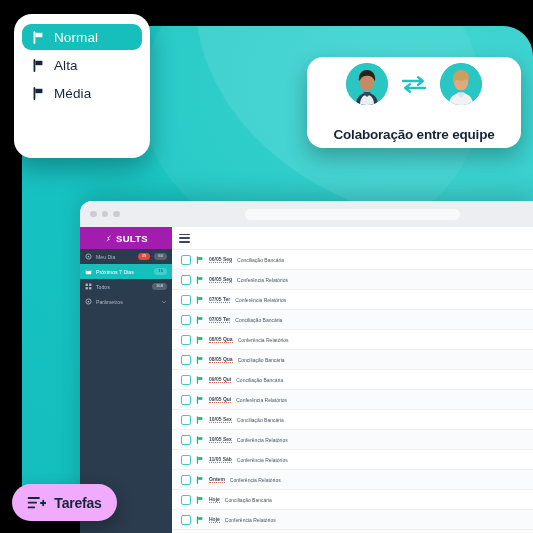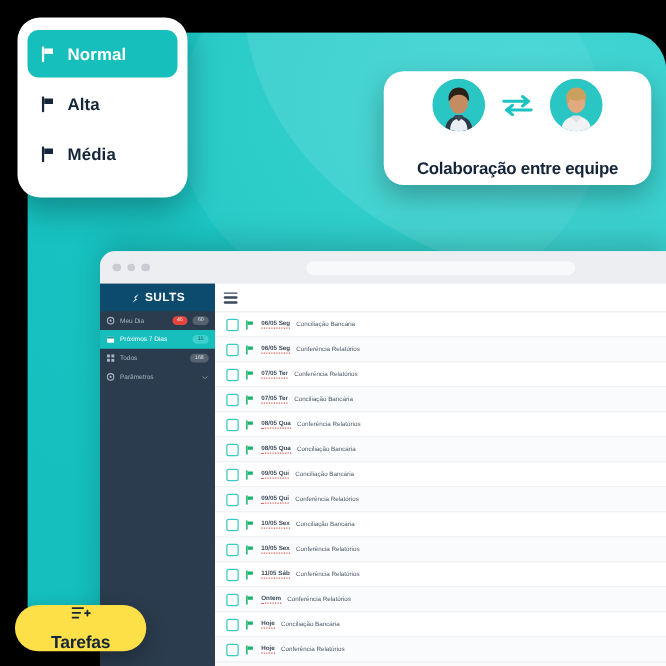--- a/index.html
+++ b/index.html
@@ -31,22 +31,22 @@
   
   .prio-card{
     position:absolute;left:14px;top:14px;width:136px;height:144px;
     background:#fff;border-radius:18px;
     box-shadow:0 10px 26px rgba(0,0,0,.30);
     padding:10px 8px;box-sizing:border-box;
     display:flex;flex-direction:column;gap:2px;
   }
   .prio-item{
     display:flex;align-items:center;gap:9px;
-    height:38px;border-radius:9px;padding:0 10px;box-sizing:border-box;
-    font-size:13.5px;font-weight:700;color:#16263a;letter-spacing:.1px;
+    height:26px;border-radius:9px;padding:0 10px;box-sizing:border-box;
+    font-size:13.5px;font-weight:400;color:#16263a;letter-spacing:.1px;
   }
   .prio-item.active{background:#16bfbc;color:#fff;}
   .flag{width:13px;height:13px;flex:0 0 13px;display:block;}
 
   
   .collab-card{
     position:absolute;left:307px;top:57px;width:214px;height:91px;
     background:#fff;border-radius:16px;
     box-shadow:0 9px 22px rgba(0,0,0,.28);
     display:flex;flex-direction:column;align-items:center;
@@ -75,21 +75,21 @@
   }
   .dot{width:6.5px;height:6.5px;border-radius:50%;background:#c9ccd4;}
   .urlbar{
     margin-left:120px;width:215px;height:11px;border-radius:6px;background:#f8f9fb;
   }
   .wbody{display:flex;height:306px;}
 
   
   .sidebar{width:92px;flex:0 0 92px;background:#2b3c4e;display:flex;flex-direction:column;}
   .brand{
-    height:22px;background:#0c4a6e;display:flex;align-items:center;
+    height:22px;background:#a21caf;display:flex;align-items:center;
     justify-content:center;gap:3px;color:#fff;
   }
   .brand-mark{width:9px;height:9px;display:block;}
   .brand-text{font-size:9.5px;font-weight:800;letter-spacing:.3px;}
   .nav-item{
     height:15px;display:flex;align-items:center;gap:4px;padding:0 5px;
     box-sizing:border-box;color:#aab6c2;font-size:5.2px;position:relative;
   }
   .nav-item.active{background:#16bfbc;color:#fff;}
   .nav-ico{width:7px;height:7px;flex:0 0 7px;display:block;}
@@ -120,23 +120,23 @@
   .tflag{width:8px;height:8px;flex:0 0 8px;display:block;}
   .tdate{
     font-size:5px;font-weight:700;color:#3c4a5a;
     border-bottom:1px dotted #e4655a;padding-bottom:.5px;white-space:nowrap;
   }
   .ttitle{font-size:5px;color:#4a5866;white-space:nowrap;}
 
   
   .tarefas-pill{
     position:absolute;left:12px;top:484px;width:105px;height:37px;
-    background:#fde047;border-radius:19px;
+    background:#f0abfc;border-radius:19px;
     box-shadow:0 7px 18px rgba(0,0,0,.30);
-    display:flex;align-items:center;justify-content:center;gap:8px;flex-direction:column;
+    display:flex;align-items:center;justify-content:center;gap:8px;
   }
   .tarefas-ico{width:19px;height:16px;display:block;}
   .tarefas-label{font-size:14px;font-weight:700;color:#16263a;letter-spacing:-.2px;}
 </style>
 </head>
 <body>
 
 <div id="stage">
 
   <div class="hero">

